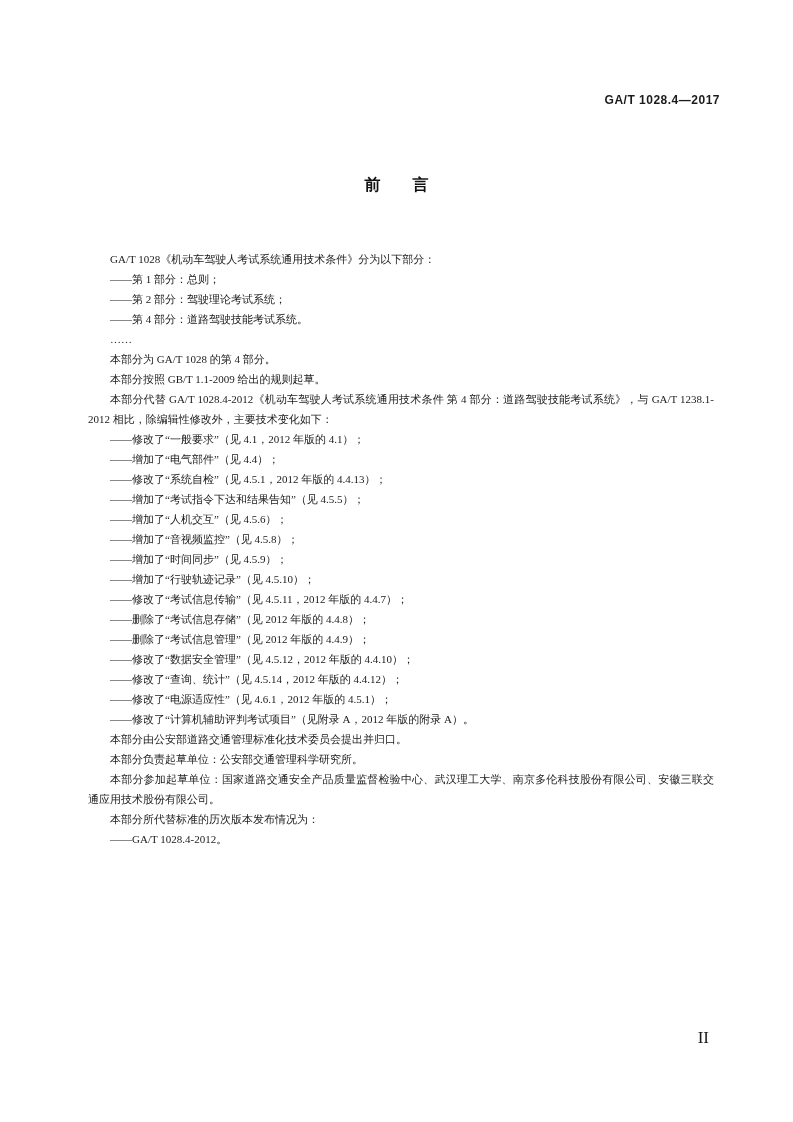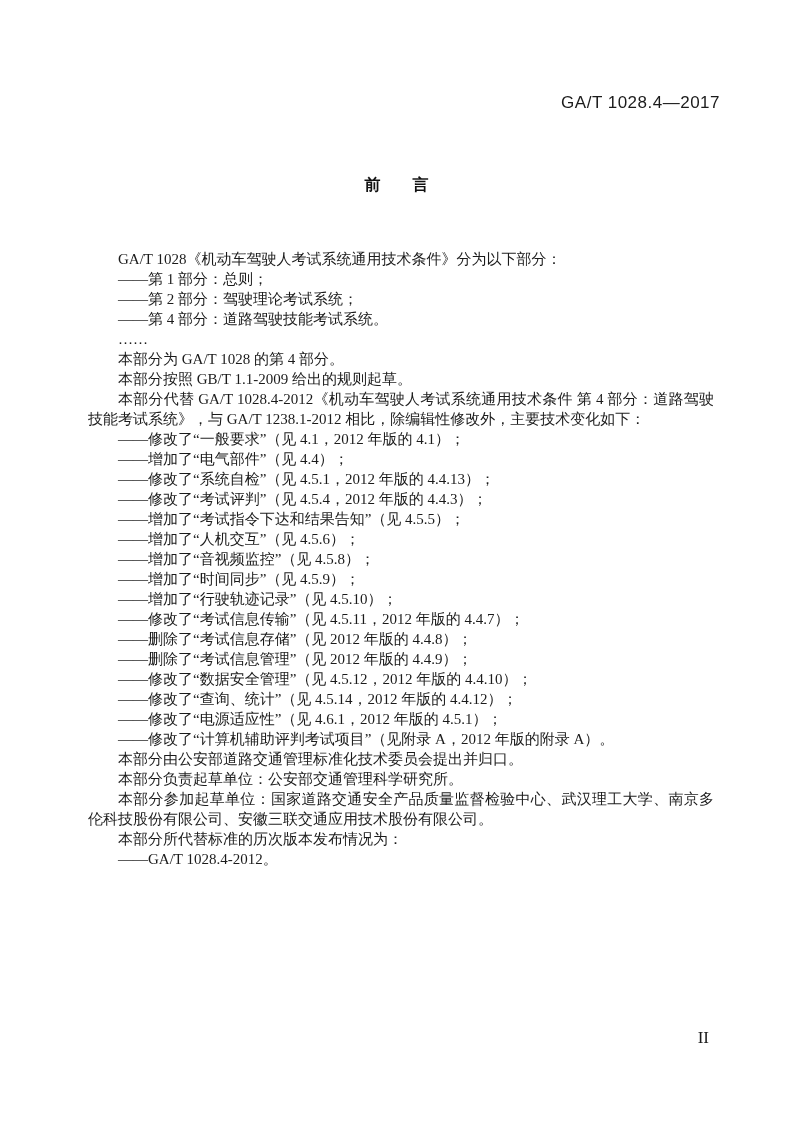--- a/index.html
+++ b/index.html
@@ -15,41 +15,41 @@
     background: #ffffff;
     overflow: hidden;
     font-family: "Liberation Serif", "DejaVu Serif", serif;
     color: #1b1b1b;
   }
   .doc-number {
     position: absolute;
     top: 93px;
     right: 73px;
     font-family: "Liberation Sans", "DejaVu Sans", sans-serif;
-    font-weight: 400;
-    font-size: 17px;
+    font-weight: 700;
+    font-size: 12px;
     letter-spacing: 0.5px;
   }
   .page-title {
     position: absolute;
     top: 175px;
     left: 0;
     width: 100%;
     text-align: center;
     font-family: "Liberation Sans", "DejaVu Sans", sans-serif;
     font-weight: 700;
     font-size: 16px;
     color: #111111;
   }
   .content {
     position: absolute;
     top: 249px;
     left: 88px;
     width: 626px;
-    font-size: 15px;
+    font-size: 11px;
     line-height: 20px;
     text-align: justify;
   }
   .content p {
     margin: 0;
     padding: 0;
     text-indent: 2em;
   }
   .page-number {
     position: absolute;
@@ -73,21 +73,20 @@
     <p>——第 1 部分：总则；</p>
     <p>——第 2 部分：驾驶理论考试系统；</p>
     <p>——第 4 部分：道路驾驶技能考试系统。</p>
     <p>……</p>
     <p>本部分为 GA/T 1028 的第 4 部分。</p>
     <p>本部分按照 GB/T 1.1-2009 给出的规则起草。</p>
     <p>本部分代替 GA/T 1028.4-2012《机动车驾驶人考试系统通用技术条件 第 4 部分：道路驾驶技能考试系统》，与 GA/T 1238.1-2012 相比，除编辑性修改外，主要技术变化如下：</p>
     <p>——修改了“一般要求”（见 4.1，2012 年版的 4.1）；</p>
     <p>——增加了“电气部件”（见 4.4）；</p>
     <p>——修改了“系统自检”（见 4.5.1，2012 年版的 4.4.13）；</p>
-    <p>——修改了“考试评判”（见 4.5.4，2012 年版的 4.4.3）；</p>
     <p>——增加了“考试指令下达和结果告知”（见 4.5.5）；</p>
     <p>——增加了“人机交互”（见 4.5.6）；</p>
     <p>——增加了“音视频监控”（见 4.5.8）；</p>
     <p>——增加了“时间同步”（见 4.5.9）；</p>
     <p>——增加了“行驶轨迹记录”（见 4.5.10）；</p>
     <p>——修改了“考试信息传输”（见 4.5.11，2012 年版的 4.4.7）；</p>
     <p>——删除了“考试信息存储”（见 2012 年版的 4.4.8）；</p>
     <p>——删除了“考试信息管理”（见 2012 年版的 4.4.9）；</p>
     <p>——修改了“数据安全管理”（见 4.5.12，2012 年版的 4.4.10）；</p>
     <p>——修改了“查询、统计”（见 4.5.14，2012 年版的 4.4.12）；</p>

